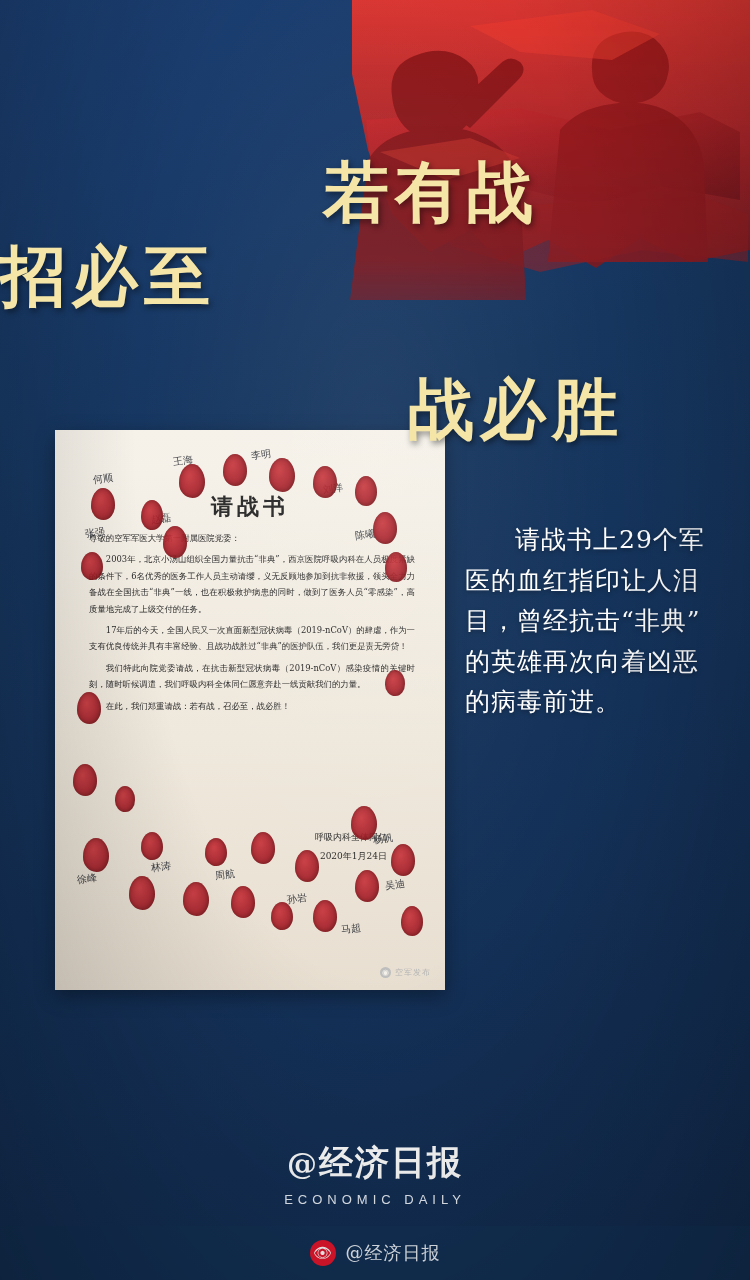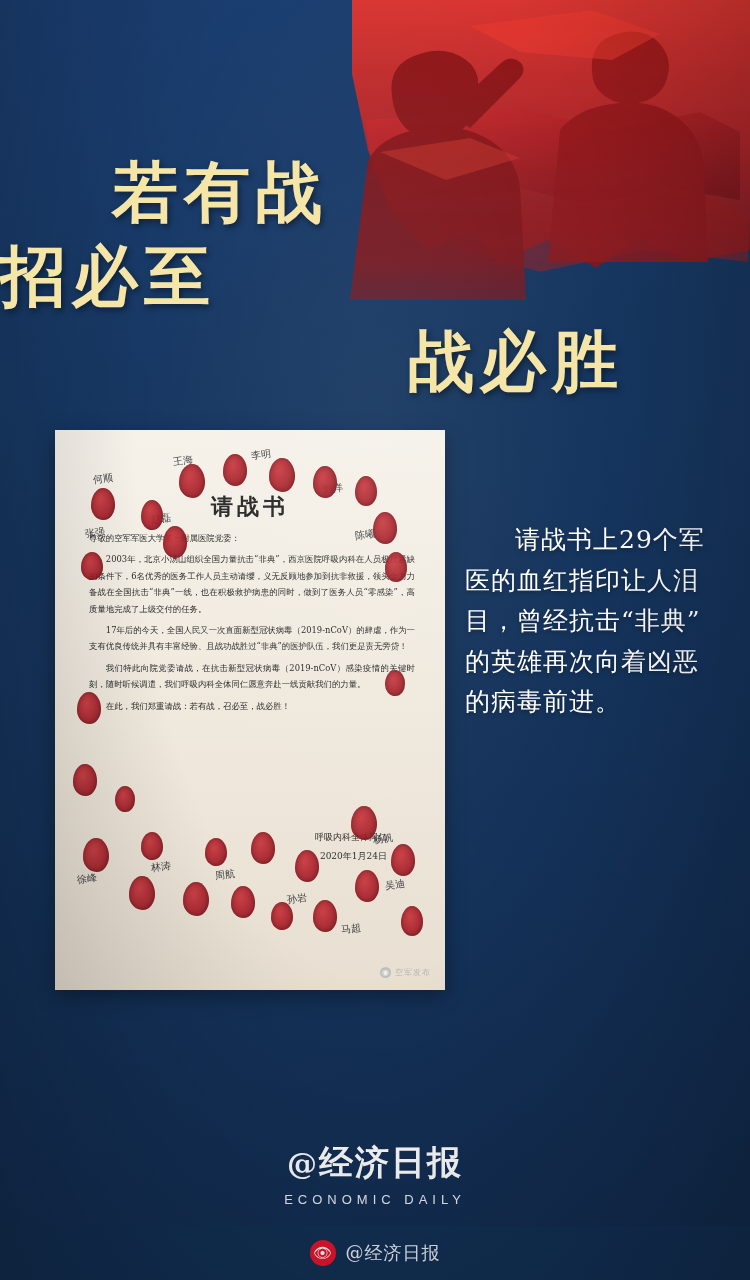--- a/index.html
+++ b/index.html
@@ -48,23 +48,23 @@
   .headline .line {
     font-family: "DejaVu Serif", "Liberation Serif", serif;
     font-weight: bold;
     font-size: 66px;
     letter-spacing: 6px;
     color: #f5e6a8;
     text-shadow: 2px 3px 6px rgba(0,0,0,0.45);
     line-height: 1.28;
     white-space: nowrap;
   }
-  .headline .l1 { margin-left: 112px; }
+  .headline .l1 { margin-left: 112px; text-align: center; }
   .headline .l2 { }
-  .headline .l3 { margin-left: 408px; }
+  .headline .l3 { margin-left: 408px; margin-top: 48px; }
 
   
   .letter-wrap {
     position: absolute;
     left: 55px;
     top: 430px;
     width: 390px;
     height: 560px;
     background: #efe9e0;
     box-shadow: 0 6px 18px rgba(0,0,0,0.35);

